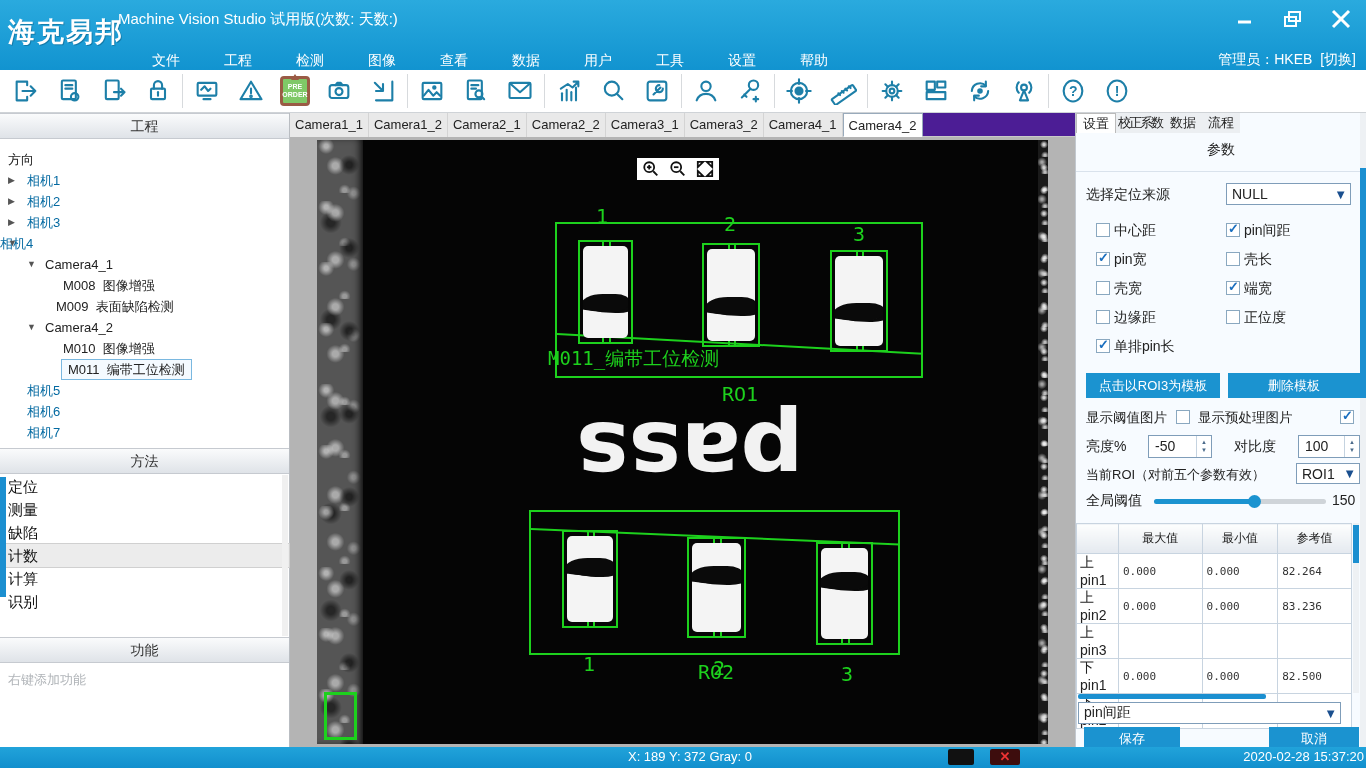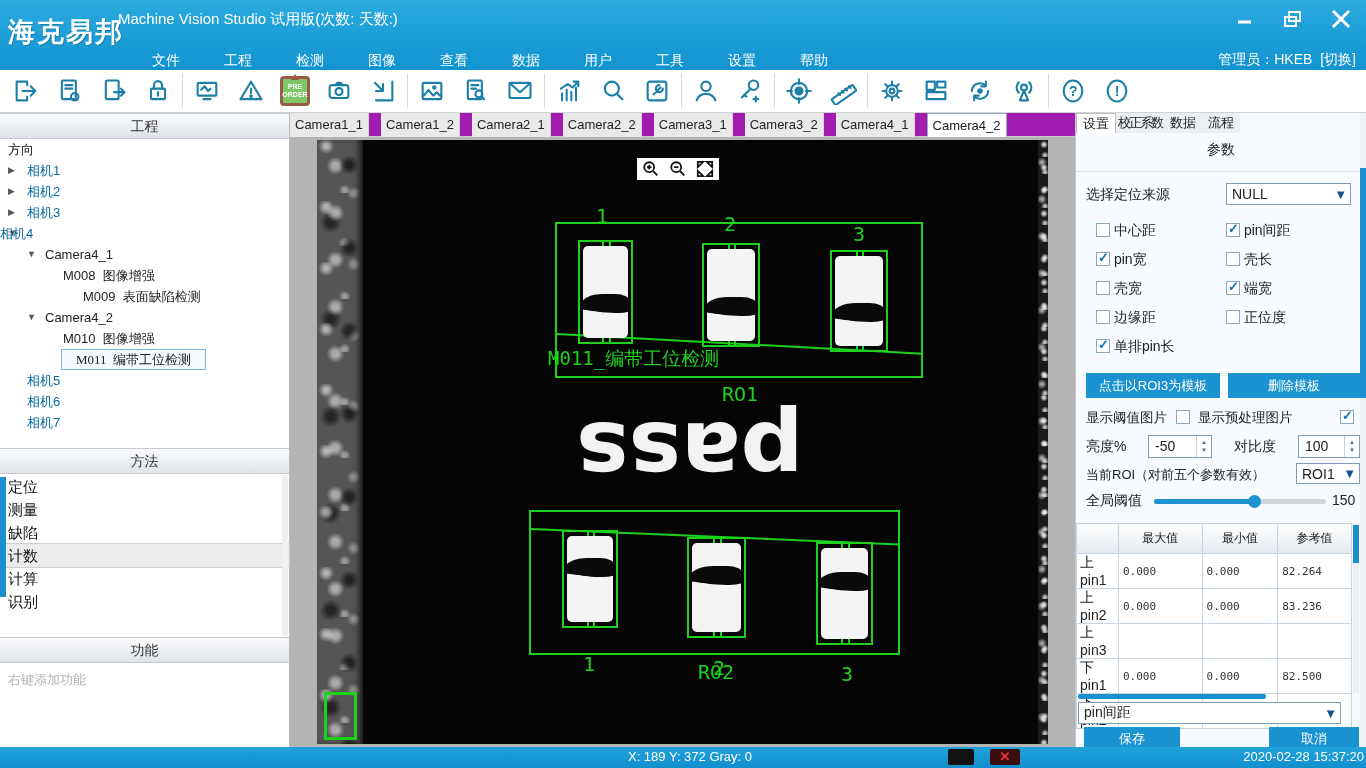--- a/index.html
+++ b/index.html
@@ -30,36 +30,36 @@
     color:#fff; font-size:7px; font-weight:bold; line-height:1.1; display:flex; flex-direction:column;
     align-items:center; justify-content:center; position:relative; }
   #preorder:before { content:""; position:absolute; top:-9px; left:50%; transform:translateX(-50%);
     border:4px solid transparent; border-bottom:6px solid #9a5b45; }
 
   
   #left-panel { position:absolute; left:0; top:113px; width:290px; height:634px; background:#fff;
     border-right:1px solid #b9bdc2; }
   .sec-header { height:26px; background:linear-gradient(#fafbfc,#dfe3e8); border-top:1px solid #c6cad0;
     border-bottom:1px solid #c6cad0; text-align:center; font-size:14px; color:#333; line-height:25px; }
-  .tree { font-size:13px; color:#222; }
+  .tree { font-size:13px; color:#222;margin-top:10px; }
   .tree-row { height:21px; line-height:21px; white-space:pre; position:relative; }
   .tree-row .arr { position:absolute; font-size:9px; color:#555; top:0; }
   .gray { color:#0369a1; }
   .sel-node { border:1px solid #7ab8e0; background:#f4faff; display:inline-block; height:21px; line-height:19px;
-    padding:0 14px;font-family:Liberation Serif, serif; }
+    padding:0 6px; }
   .method-row { height:23px; line-height:23px; padding-left:8px; font-size:15px; color:#111; }
   .method-sel { background:#ececec; outline:1px solid #d0d0d0; }
   #method-scroll { position:absolute; right:1px; width:6px; background:#f0f0f0; }
   #method-thumb { position:absolute; left:0; width:6px; background:#1b8fd0; }
   .hint { font-size:13px; color:#b0b4b8; padding:6px 0 0 8px; }
 
   
   #center { position:absolute; left:290px; top:113px; width:785px; height:634px; background:#b4b4b4; }
-  #tab-bar { position:absolute; left:0; top:0; width:785px; height:24px; background:#a21caf;
-    border-bottom:1px solid #c9c9c9; display:flex;gap:12px; }
+  #tab-bar { position:absolute; left:0; top:0; width:785px; height:24px; background:#4c1d95;
+    border-bottom:1px solid #c9c9c9; display:flex; }
   .cam-tab { height:24px; padding:0 5px; font-size:13px; line-height:23px; color:#222; background:#e9e9e9;
     border-right:1px solid #d4d4d4; }
   .cam-tab.active { background:#fff; border:1px solid #9ab; border-bottom:1px solid #fff; }
   #viewport { position:absolute; left:0; top:24px; width:785px; height:610px; background:#b4b4b4; }
   #cam-image { position:absolute; left:27px; top:3px; width:731px; height:604px; background:#050505; overflow:hidden; }
   #noise-left { position:absolute; left:0; top:0; width:46px; height:604px; background-color:#555;
     background-image:
       radial-gradient(circle at 20% 10%, rgba(255,255,255,.55) 2px, transparent 8px),
       radial-gradient(circle at 70% 30%, rgba(0,0,0,.6) 3px, transparent 10px),
       radial-gradient(circle at 40% 55%, rgba(255,255,255,.5) 3px, transparent 9px),
@@ -363,21 +363,21 @@
 <div id="left-panel">
   <div class="sec-header">工程</div>
   <div class="tree">
     <div class="tree-row" style="padding-left:8px">方向</div>
     <div class="tree-row"><span class="arr" style="left:8px">▶</span><span class="gray" style="padding-left:27px">相机1</span></div>
     <div class="tree-row"><span class="arr" style="left:8px">▶</span><span class="gray" style="padding-left:27px">相机2</span></div>
     <div class="tree-row"><span class="arr" style="left:8px">▶</span><span class="gray" style="padding-left:27px">相机3</span></div>
     <div class="tree-row"><span class="arr" style="left:8px">▼</span><span class="gray" style="">相机4</span></div>
     <div class="tree-row"><span class="arr" style="left:27px">▼</span><span style="padding-left:45px">Camera4_1</span></div>
     <div class="tree-row" style="padding-left:63px">M008  图像增强</div>
-    <div class="tree-row" style="padding-left:83px">M009  表面缺陷检测</div>
+    <div class="tree-row" style="padding-left:56px">M009  表面缺陷检测</div>
     <div class="tree-row"><span class="arr" style="left:27px">▼</span><span style="padding-left:45px">Camera4_2</span></div>
     <div class="tree-row" style="padding-left:63px">M010  图像增强</div>
     <div class="tree-row" style="padding-left:61px"><span class="sel-node">M011  编带工位检测</span></div>
     <div class="tree-row"><span class="gray" style="padding-left:27px">相机5</span></div>
     <div class="tree-row"><span class="gray" style="padding-left:27px">相机6</span></div>
     <div class="tree-row"><span class="gray" style="padding-left:27px">相机7</span></div>
   </div>
   <div class="sec-header" style="position:absolute;left:0;top:335px;width:289px">方法</div>
   <div style="position:absolute;left:0;top:362px;width:289px">
     <div class="method-row">定位</div>

